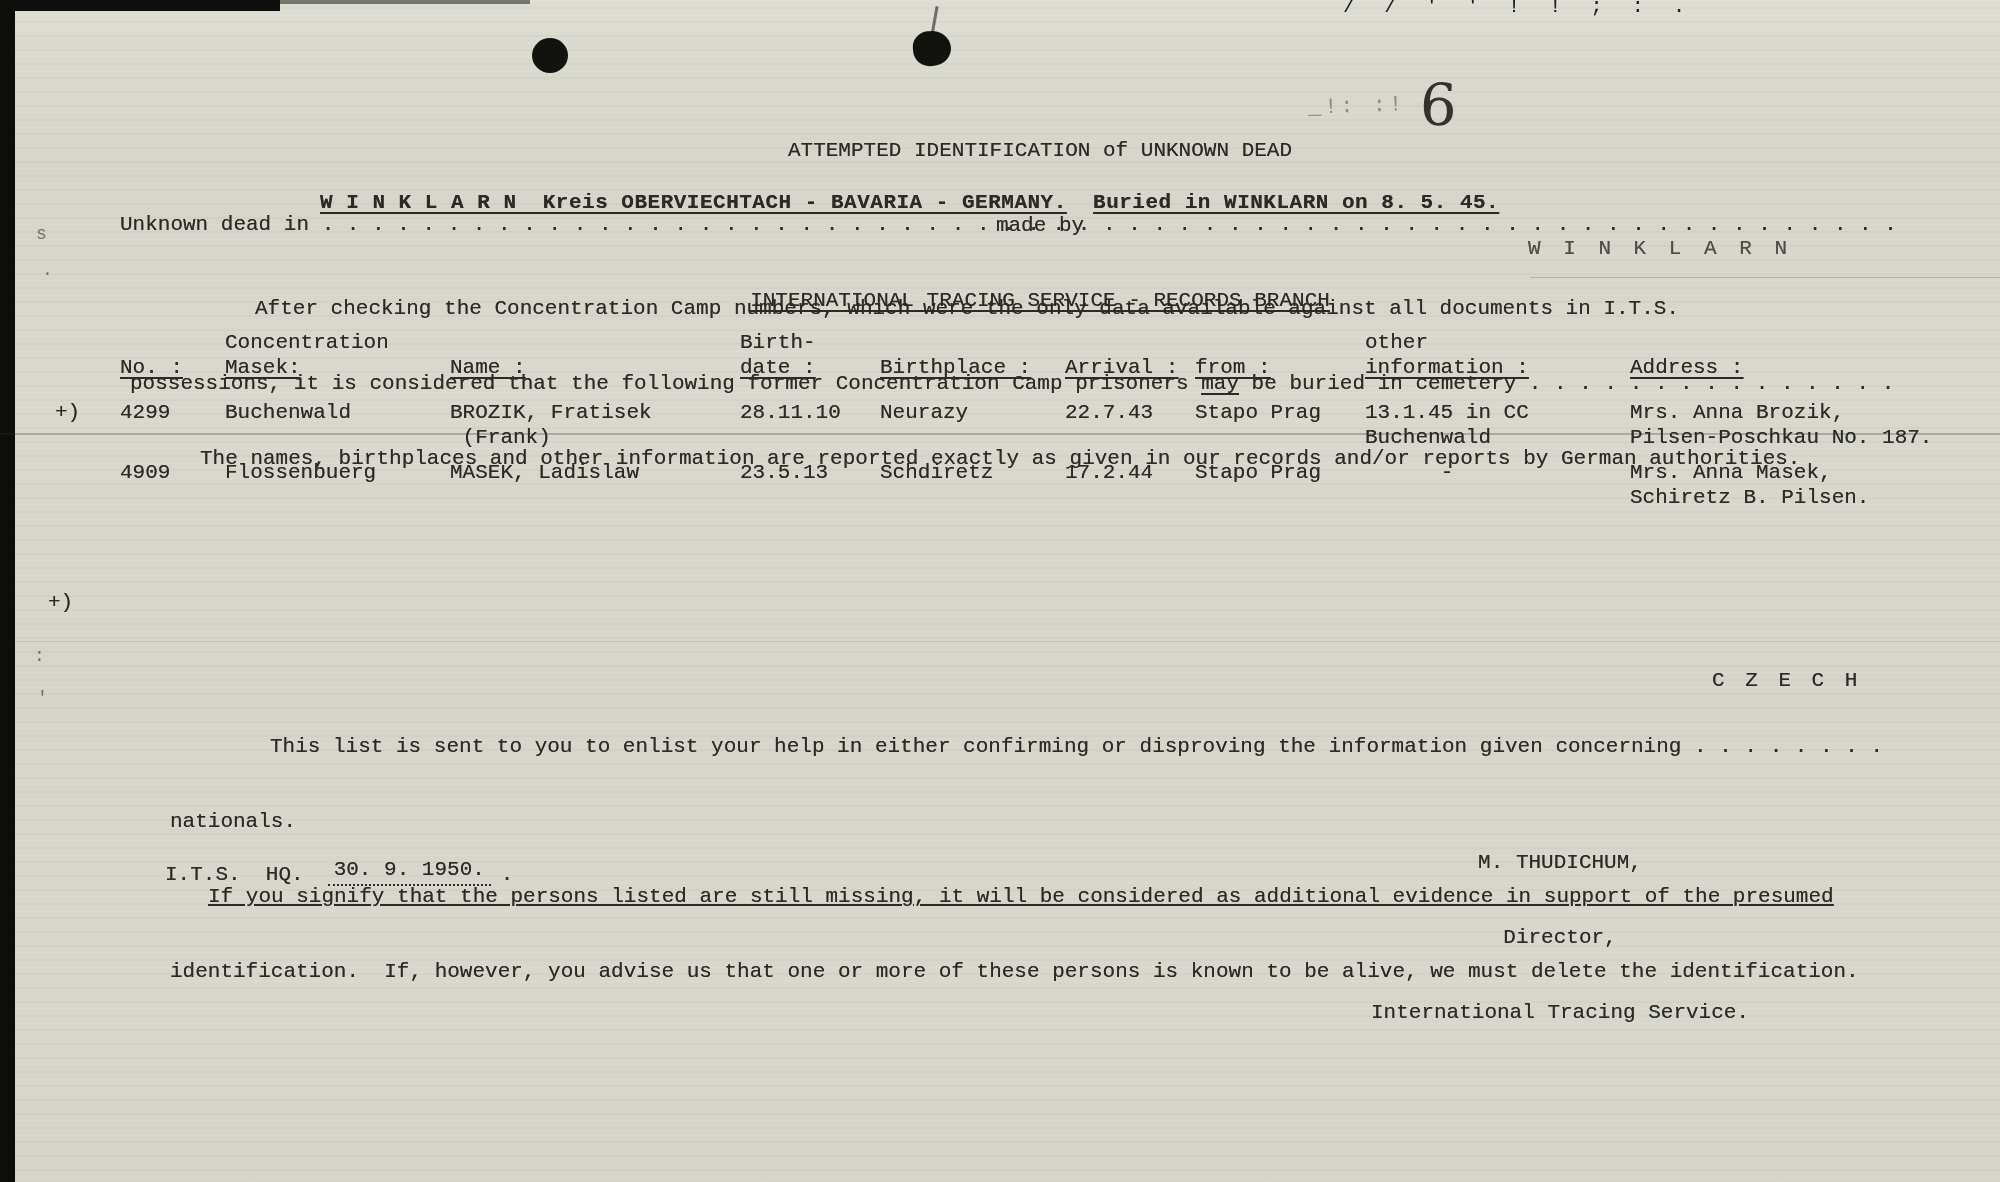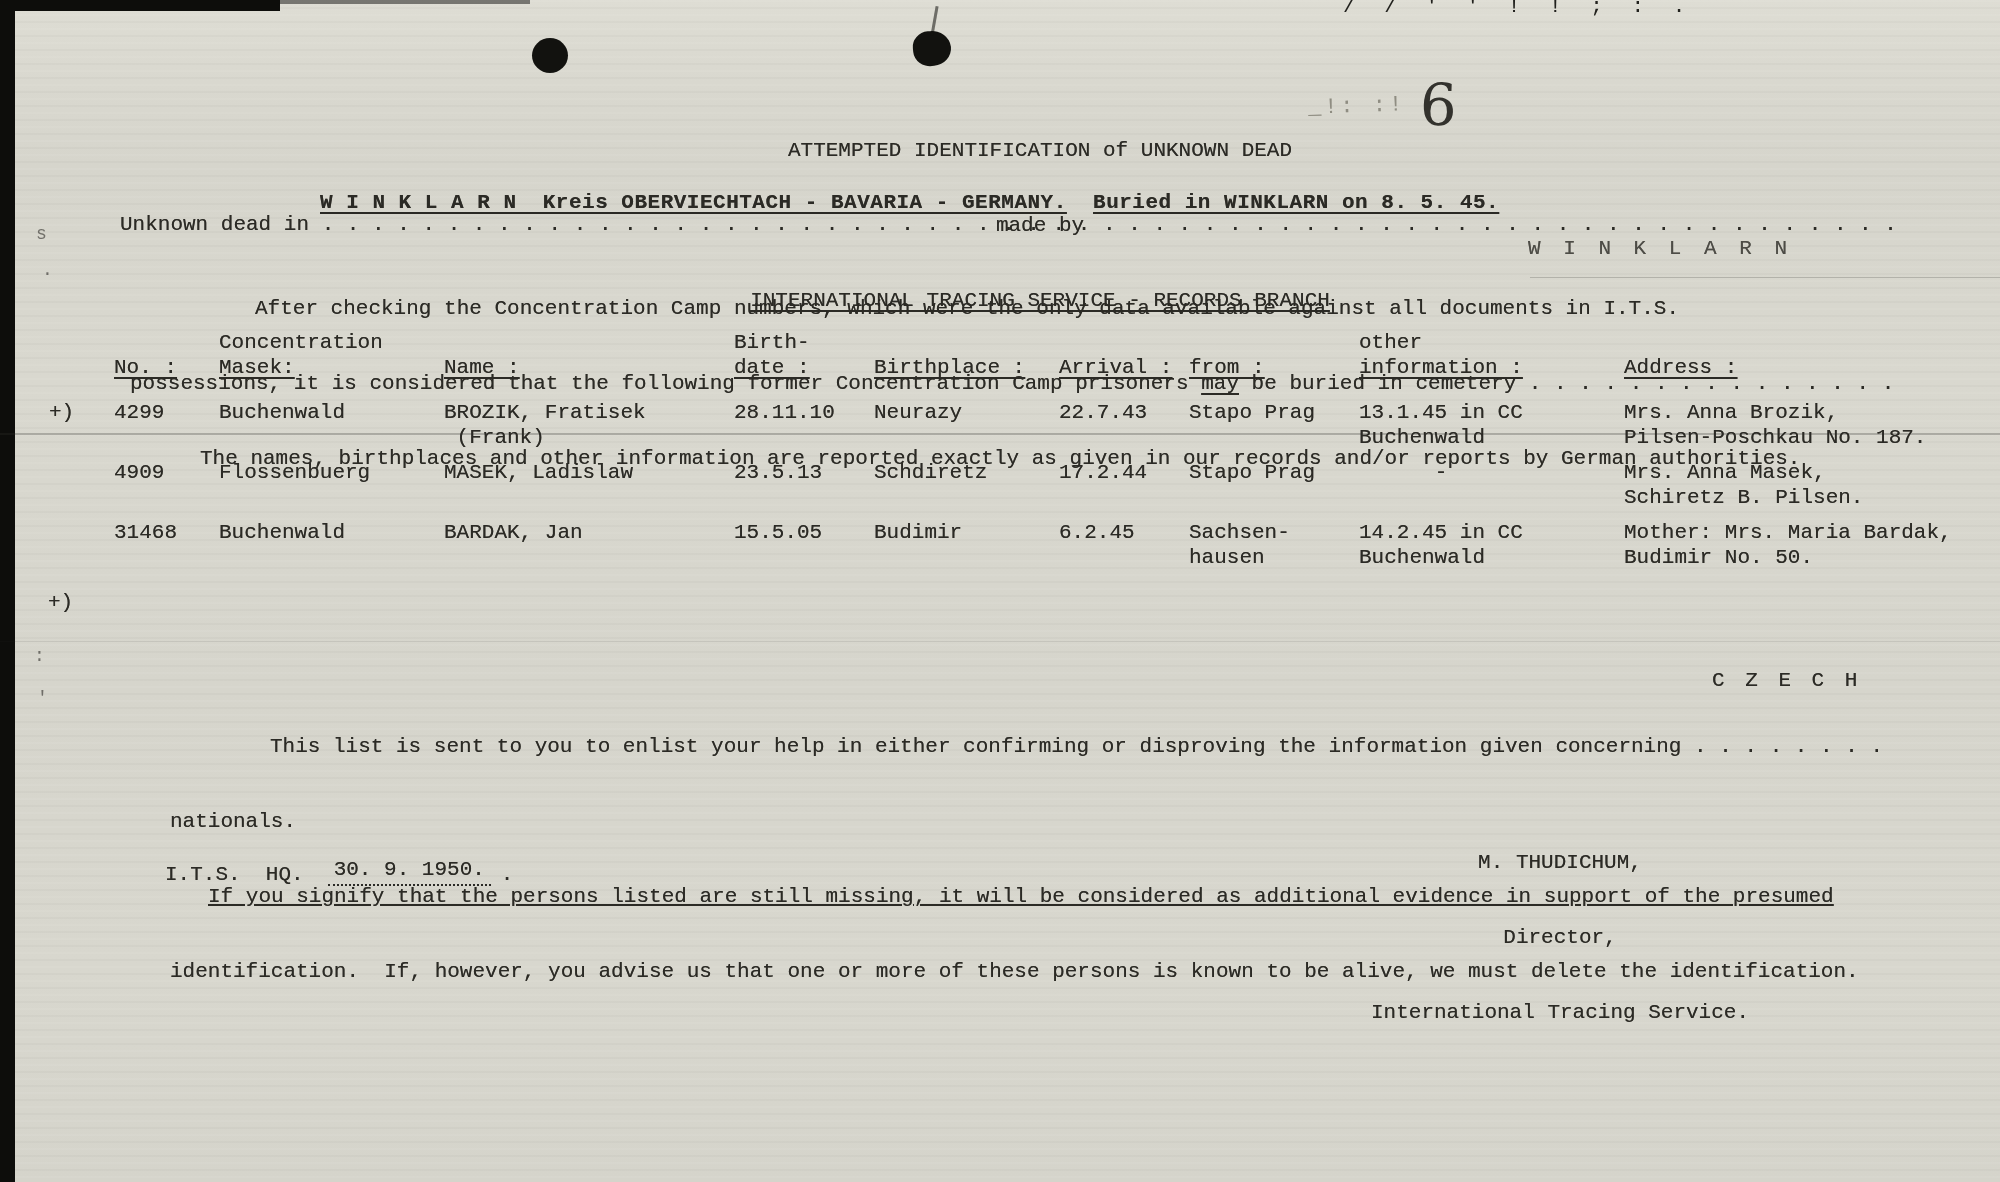--- a/index.html
+++ b/index.html
@@ -43,21 +43,21 @@
   
   .header-block{left:100px;top:88px;width:1880px;text-align:center;}
   .location-line{left:320px;top:190px;font-weight:bold;letter-spacing:.5px;}
   .unknown-line{left:120px;top:212px;width:1785px;}
   .intro-block{left:130px;top:246px;width:1775px;}
   .indent-1{padding-left:125px;}
   .indent-3{padding-left:70px;}
   .winklarn-overlay{left:1487px;top:236px;letter-spacing:5px;opacity:.8;margin-left:41px;}
   .czech-overlay{left:1712px;top:668px;letter-spacing:4px;}
 
-  table.dtable{position:absolute;left:49px;top:330px;width:1920px;border-collapse:collapse;table-layout:fixed;}
+  table.dtable{position:absolute;left:55px;top:330px;width:1920px;border-collapse:collapse;table-layout:fixed;}
   table.dtable td{padding:0;vertical-align:top;white-space:pre-wrap;}
   tr.h2 td span{display:inline-block;}
   td.ind-camp{padding-left:28px;}
   tr.r td{padding-bottom:10px;}
   tr.r.first td{padding-top:20px;}
 
   .footnote-marker{left:48px;top:590px;}
   .footnote-text{left:122px;top:590px;width:1790px;}
   .closing-block{left:170px;top:684px;width:1735px;}
   .indent-p1{padding-left:100px;}
@@ -164,35 +164,20 @@
       <td>Flossenbuerg</td>
       <td>MASEK, Ladislaw</td>
       <td>23.5.13</td>
       <td>Schdiretz</td>
       <td>17.2.44</td>
       <td>Stapo Prag</td>
       <td>      -</td>
       <td>Mrs. Anna Masek,
 Schiretz B. Pilsen.</td>
     </tr>
-    <tr class="r">
-      <td></td>
-      <td>31468</td>
-      <td>Buchenwald</td>
-      <td>BARDAK, Jan</td>
-      <td>15.5.05</td>
-      <td>Budimir</td>
-      <td>6.2.45</td>
-      <td>Sachsen-
-hausen</td>
-      <td>14.2.45 in CC
-Buchenwald</td>
-      <td>Mother: Mrs. Maria Bardak,
-Budimir No. 50.</td>
-    </tr>
   </tbody>
     </table>
 
   <div class="abs ink footnote-marker">+)</div>
 
   <div class="abs ink closing-block">
     <div class="nw indent-p1"><span>This list is sent to you to enlist your help in either confirming or disproving the information given concerning </span><span>. . . . . . . .</span></div>
     <div>nationals.</div>
     <div class="nw indent-p2">If you signify that the persons listed are still missing, it will be considered as additional evidence in support of the presumed</div>
     <div class="nw">identification.  If, however, you advise us that one or more of these persons is known to be alive, we must delete the identification.</div>

